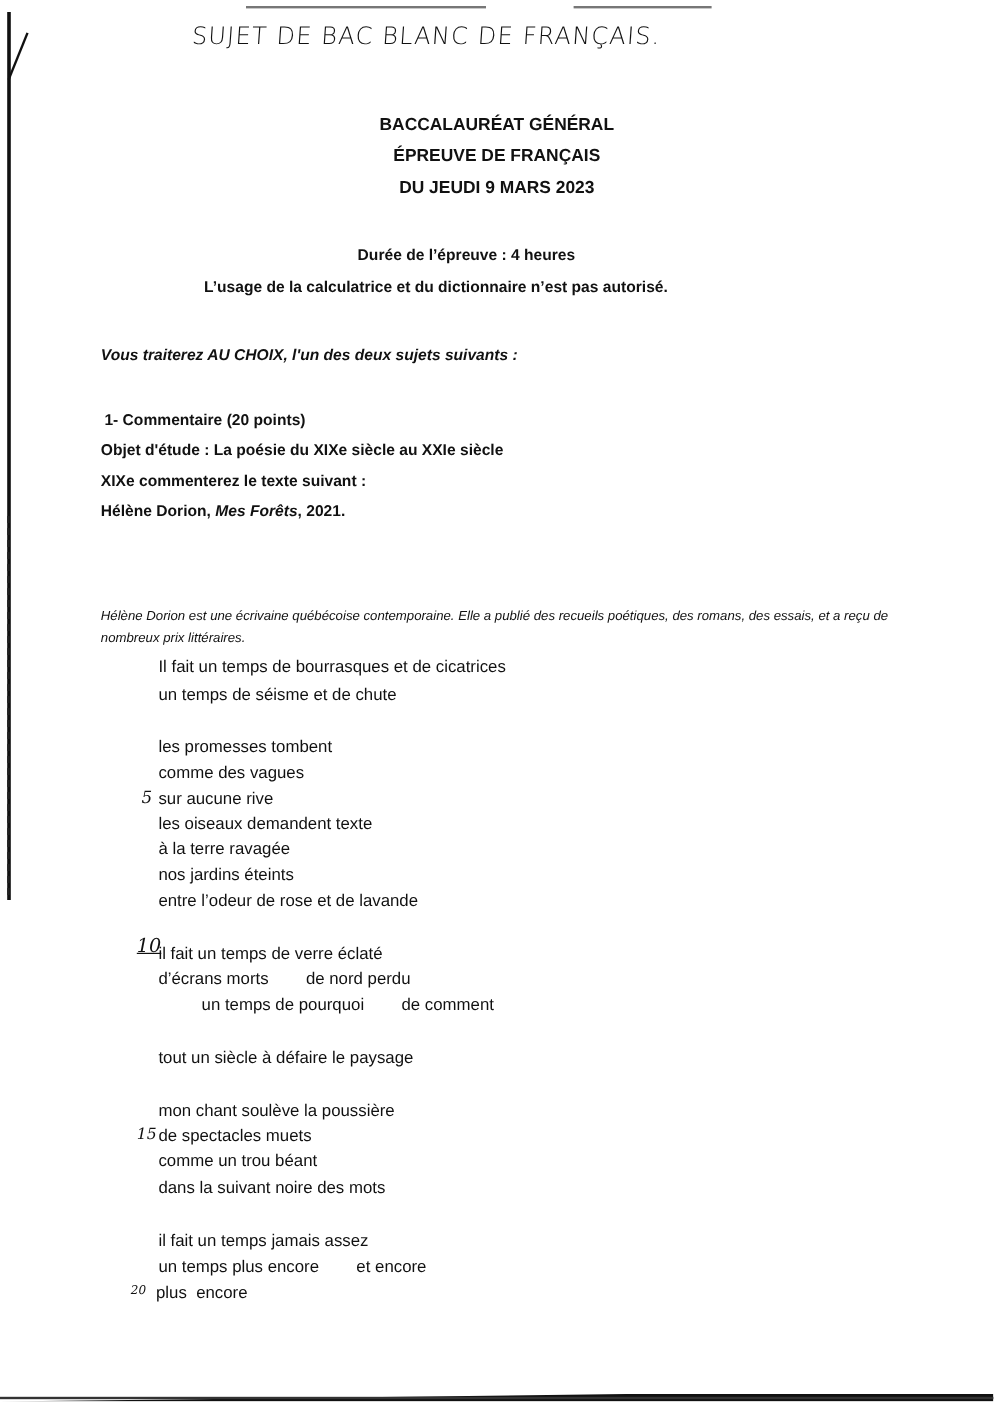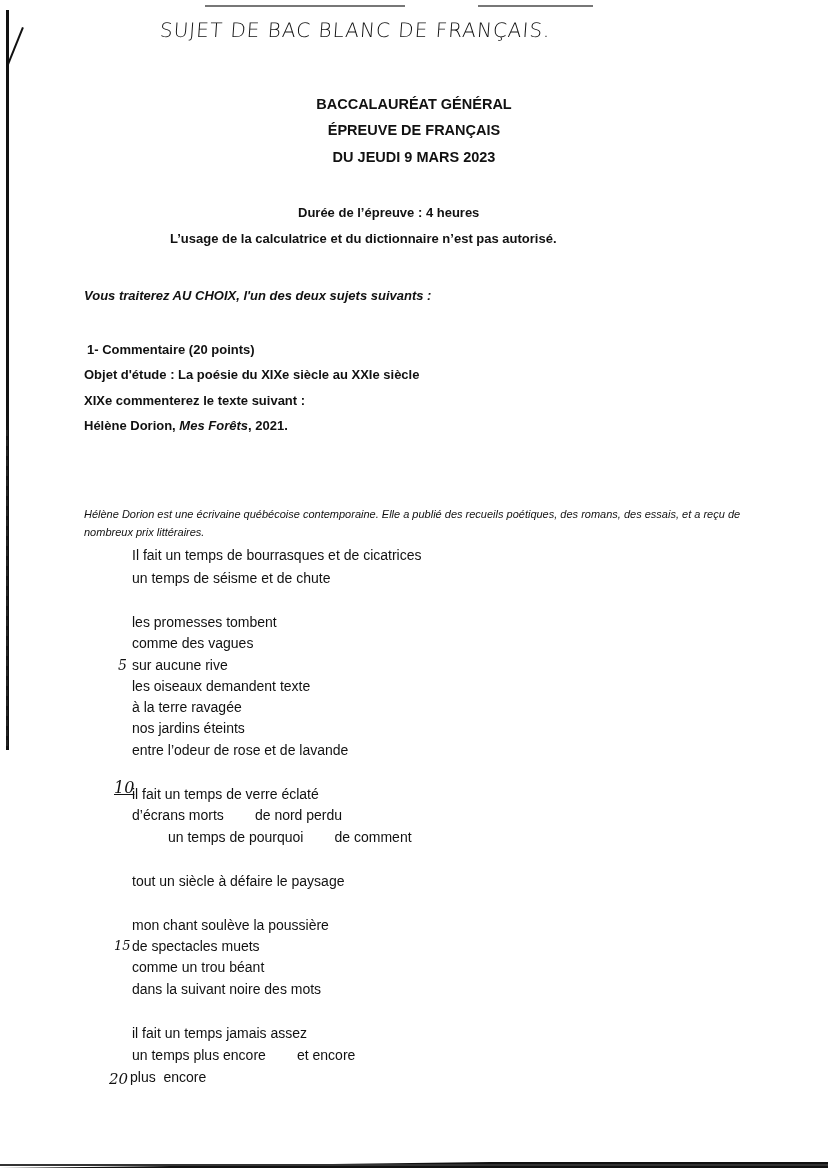--- a/index.html
+++ b/index.html
@@ -76,19 +76,19 @@
     <div class="verse" style="left:132px;top:873px;">tout un siècle à défaire le paysage</div>
 
     <div class="verse" style="left:132px;top:917px;">mon chant soulève la poussière</div>
     <div class="lineno" style="left:114px;top:938px;font-size:13px;">15</div>
     <div class="verse" style="left:132px;top:938px;">de spectacles muets</div>
     <div class="verse" style="left:132px;top:959px;">comme un trou béant</div>
     <div class="verse" style="left:132px;top:981px;">dans la suivant noire des mots</div>
 
     <div class="verse" style="left:132px;top:1025px;">il fait un temps jamais assez</div>
     <div class="verse" style="left:132px;top:1047px;">un temps plus encore        et encore</div>
-    <div class="lineno" style="left:109px;top:1070px;font-size:15px;">20</div>
+    <div class="lineno" style="left:109px;top:1070px;font-size:10px;">20</div>
     <div class="verse" style="left:130px;top:1069px;">plus  encore</div>
   </div>
 
   <div class="bottom-band"></div>
   <div class="bottom-line"></div>
 </div>
 
 </body></html>

